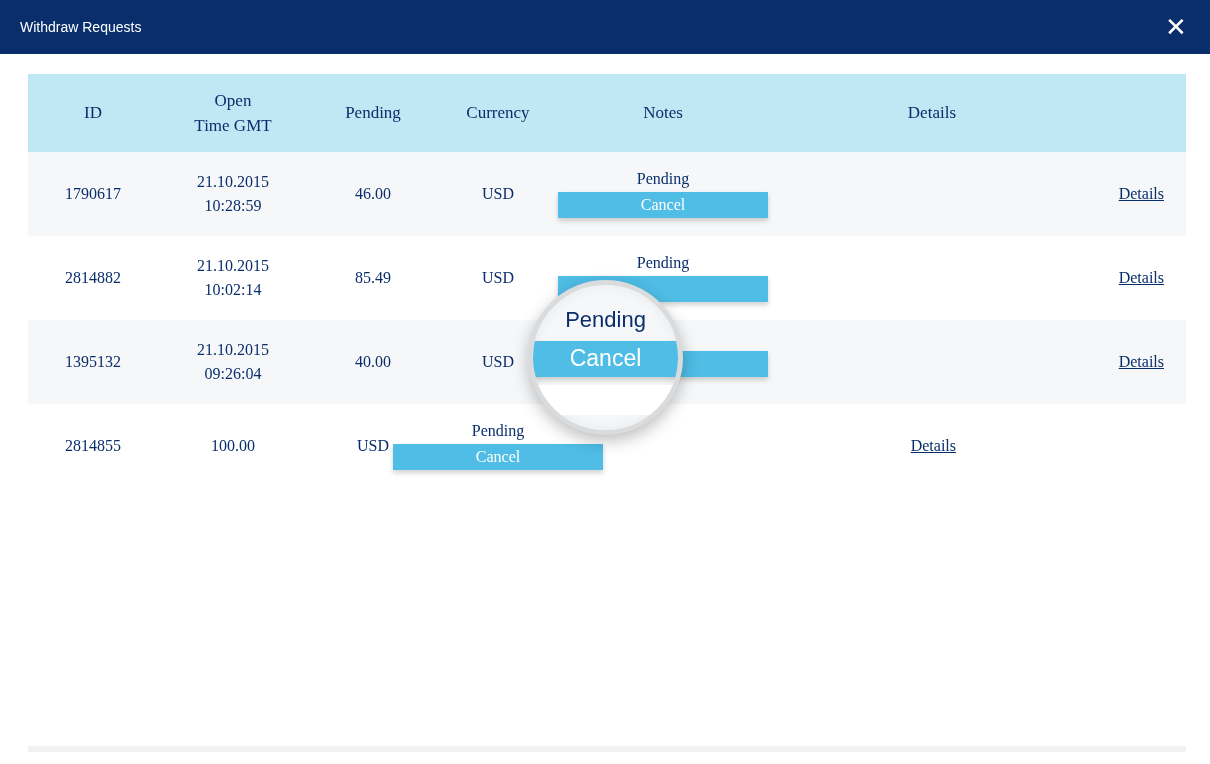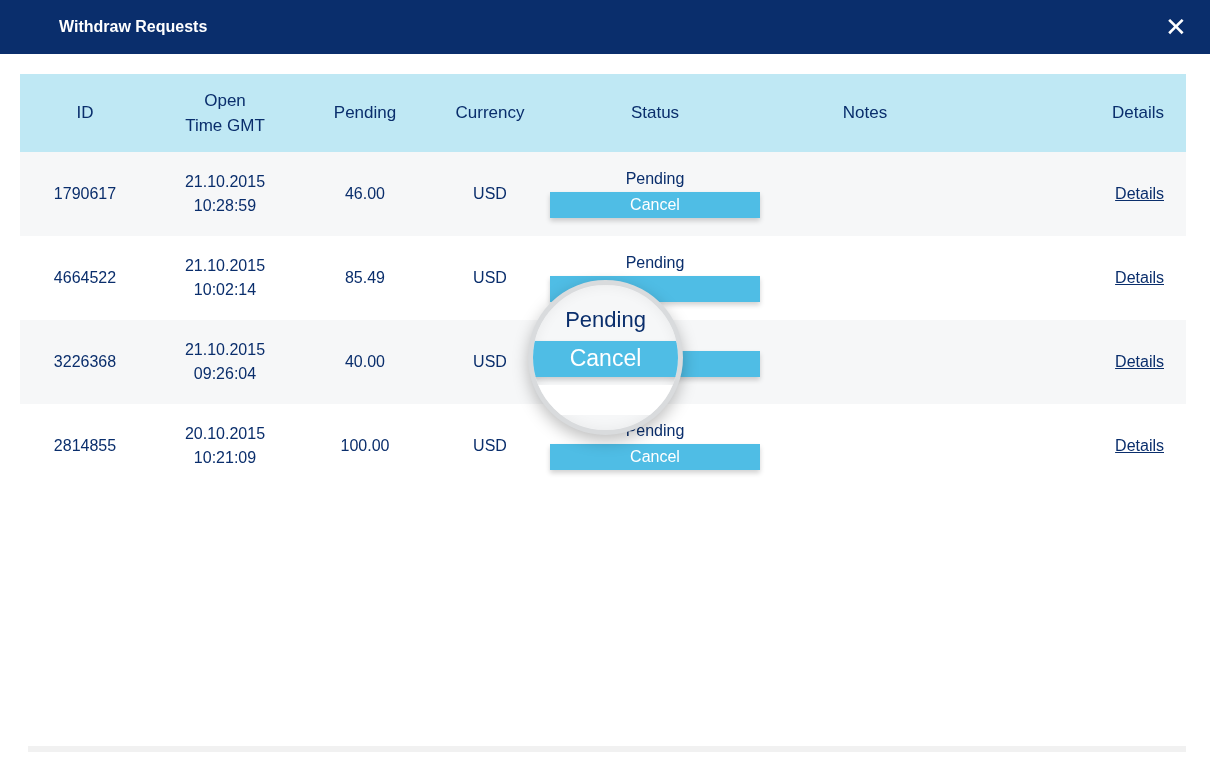--- a/index.html
+++ b/index.html
@@ -19,37 +19,37 @@
   .titlebar {
     background: #0a2e6c;
     color: #ffffff;
     height: 54px;
     display: flex;
     align-items: center;
     justify-content: space-between;
     padding: 0 20px;
   }
   .titlebar .title {
-    font-size: 16px;
-    font-weight: 700;
-    margin-left: 39px;
+    font-size: 14px;
+    font-weight: 400;
   }
   .titlebar .close-btn {
     width: 28px;
     height: 28px;
     display: flex;
     align-items: center;
     justify-content: center;
     cursor: pointer;
     font-size: 26px;
     color: #ffffff;
     line-height: 1;
   }
   .content {
-    padding: 20px 24px 24px 20px;
+    padding: 20px 24px 24px 28px;
+    font-family: Liberation Serif, serif;
   }
   .table {
     width: 100%;
   }
   .thead {
     background: #bfe8f4;
     height: 78px;
     display: grid;
     grid-template-columns: 130px 150px 130px 120px 210px 210px 1fr;
     align-items: center;
@@ -171,21 +171,20 @@
     <div class="table">
 
       <div class="thead">
         <div>ID</div>
         <div class="two-line">
           <div>Open</div>
           <div>Time GMT</div>
         </div>
         <div>Pending</div>
         <div>Currency</div>
-        <div>Status</div>
         <div>Notes</div>
         <div>Details</div>
       </div>
 
       <div class="tbody">
 
         <div class="row">
           <div class="cell">1790617</div>
           <div class="cell date">
             <div>21.10.2015</div>
@@ -199,65 +198,61 @@
               <div class="cancel-btn">Cancel</div>
             </div>
           </div>
           <div class="cell"></div>
           <div class="cell details">
             <a>Details</a>
           </div>
         </div>
 
         <div class="row">
-          <div class="cell">4664522</div>
+          <div class="cell">2814882</div>
           <div class="cell date">
             <div>21.10.2015</div>
             <div>10:02:14</div>
           </div>
           <div class="cell">85.49</div>
           <div class="cell">USD</div>
           <div class="cell">
             <div class="status-wrap">
               <div class="status-text">Pending</div>
               <div class="cancel-btn"></div>
             </div>
           </div>
           <div class="cell"></div>
           <div class="cell details">
             <a>Details</a>
           </div>
         </div>
 
         <div class="row">
-          <div class="cell">3226368</div>
+          <div class="cell">1395132</div>
           <div class="cell date">
             <div>21.10.2015</div>
             <div>09:26:04</div>
           </div>
           <div class="cell">40.00</div>
           <div class="cell">USD</div>
           <div class="cell">
             <div class="status-wrap">
               <div class="status-text"></div>
               <div class="cancel-btn"></div>
             </div>
           </div>
           <div class="cell"></div>
           <div class="cell details">
             <a>Details</a>
           </div>
         </div>
 
         <div class="row">
           <div class="cell">2814855</div>
-          <div class="cell date">
-            <div>20.10.2015</div>
-            <div>10:21:09</div>
-          </div>
           <div class="cell">100.00</div>
           <div class="cell">USD</div>
           <div class="cell">
             <div class="status-wrap">
               <div class="status-text">Pending</div>
               <div class="cancel-btn">Cancel</div>
             </div>
           </div>
           <div class="cell"></div>
           <div class="cell details">

